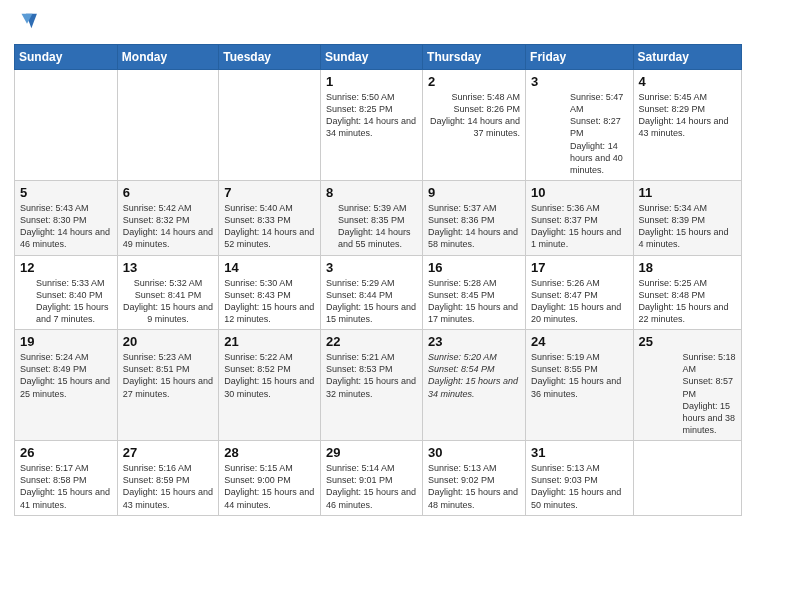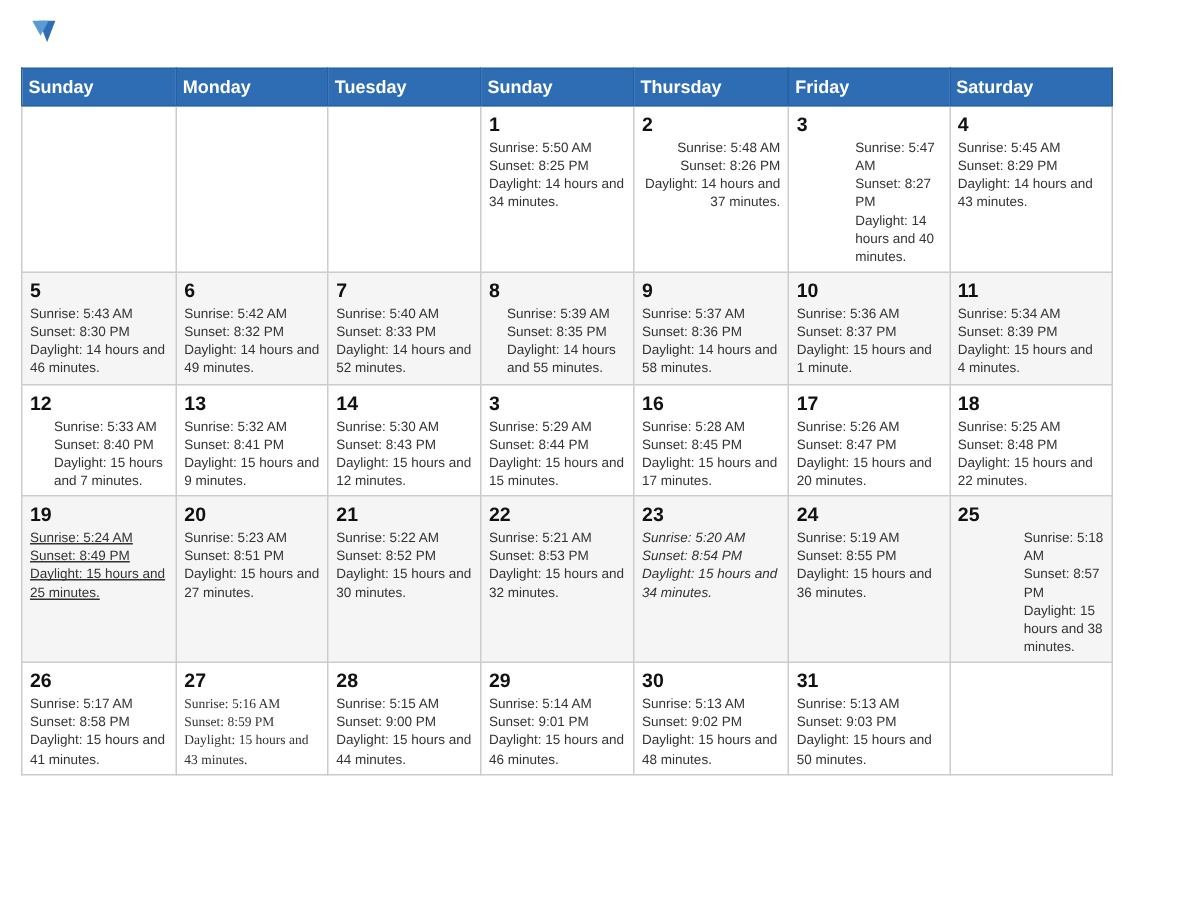--- a/index.html
+++ b/index.html
@@ -203,21 +203,21 @@
         </tr>
         <tr>
           <td>
             <div class="day-num">12</div>
             <div class="day-info" style="white-space: pre-line; margin-left: 16px;">Sunrise: 5:33 AM
 Sunset: 8:40 PM
 Daylight: 15 hours and 7 minutes.</div>
           </td>
           <td>
             <div class="day-num">13</div>
-            <div class="day-info" style="white-space: pre-line;">Sunrise: 5:32 AM
+            <div class="day-info" style="white-space: pre-line; text-align: center;">Sunrise: 5:32 AM
 Sunset: 8:41 PM
 Daylight: 15 hours and 9 minutes.</div>
           </td>
           <td>
             <div class="day-num">14</div>
             <div class="day-info" style="white-space: pre-line;">Sunrise: 5:30 AM
 Sunset: 8:43 PM
 Daylight: 15 hours and 12 minutes.</div>
           </td>
           <td>
@@ -241,21 +241,21 @@
           <td>
             <div class="day-num">18</div>
             <div class="day-info" style="white-space: pre-line;">Sunrise: 5:25 AM
 Sunset: 8:48 PM
 Daylight: 15 hours and 22 minutes.</div>
           </td>
         </tr>
         <tr>
           <td>
             <div class="day-num">19</div>
-            <div class="day-info" style="white-space: pre-line; text-decoration: underline;">Sunrise: 5:24 AM
+            <div class="day-info" style="white-space: pre-line;">Sunrise: 5:24 AM
 Sunset: 8:49 PM
 Daylight: 15 hours and 25 minutes.</div>
           </td>
           <td>
             <div class="day-num">20</div>
             <div class="day-info" style="white-space: pre-line;">Sunrise: 5:23 AM
 Sunset: 8:51 PM
 Daylight: 15 hours and 27 minutes.</div>
           </td>
           <td>
@@ -291,21 +291,21 @@
         </tr>
         <tr>
           <td>
             <div class="day-num">26</div>
             <div class="day-info" style="white-space: pre-line;">Sunrise: 5:17 AM
 Sunset: 8:58 PM
 Daylight: 15 hours and 41 minutes.</div>
           </td>
           <td>
             <div class="day-num">27</div>
-            <div class="day-info" style="white-space: pre-line; font-family: Liberation Serif, serif;">Sunrise: 5:16 AM
+            <div class="day-info" style="white-space: pre-line;">Sunrise: 5:16 AM
 Sunset: 8:59 PM
 Daylight: 15 hours and 43 minutes.</div>
           </td>
           <td>
             <div class="day-num">28</div>
             <div class="day-info" style="white-space: pre-line;">Sunrise: 5:15 AM
 Sunset: 9:00 PM
 Daylight: 15 hours and 44 minutes.</div>
           </td>
           <td>

